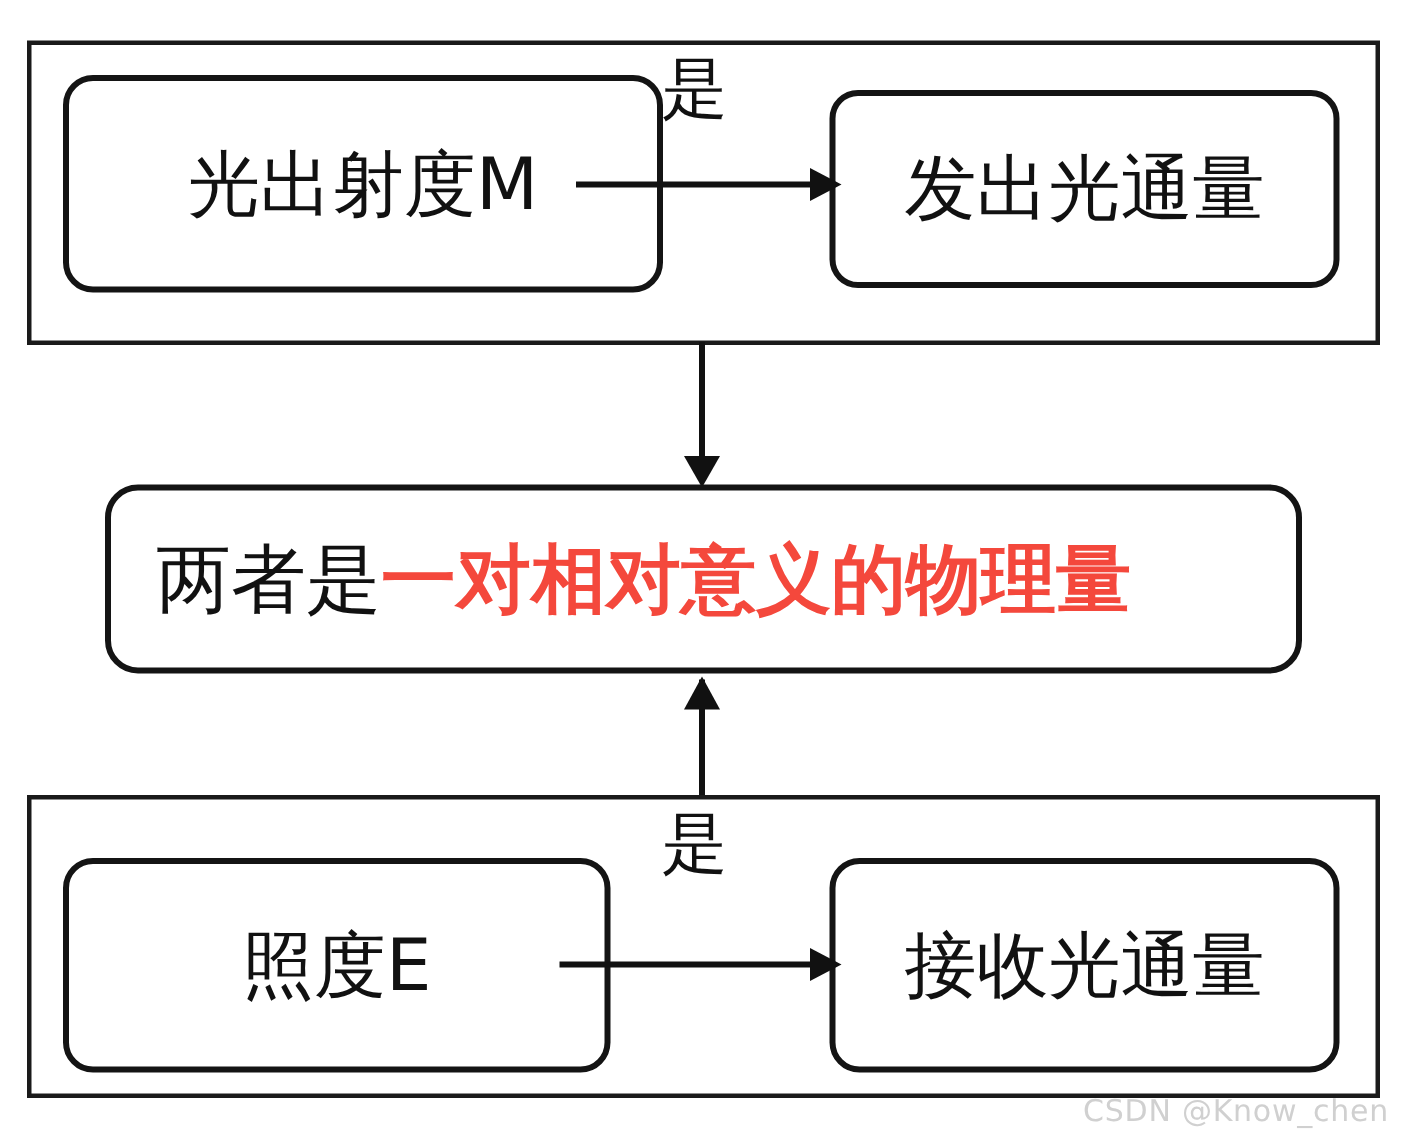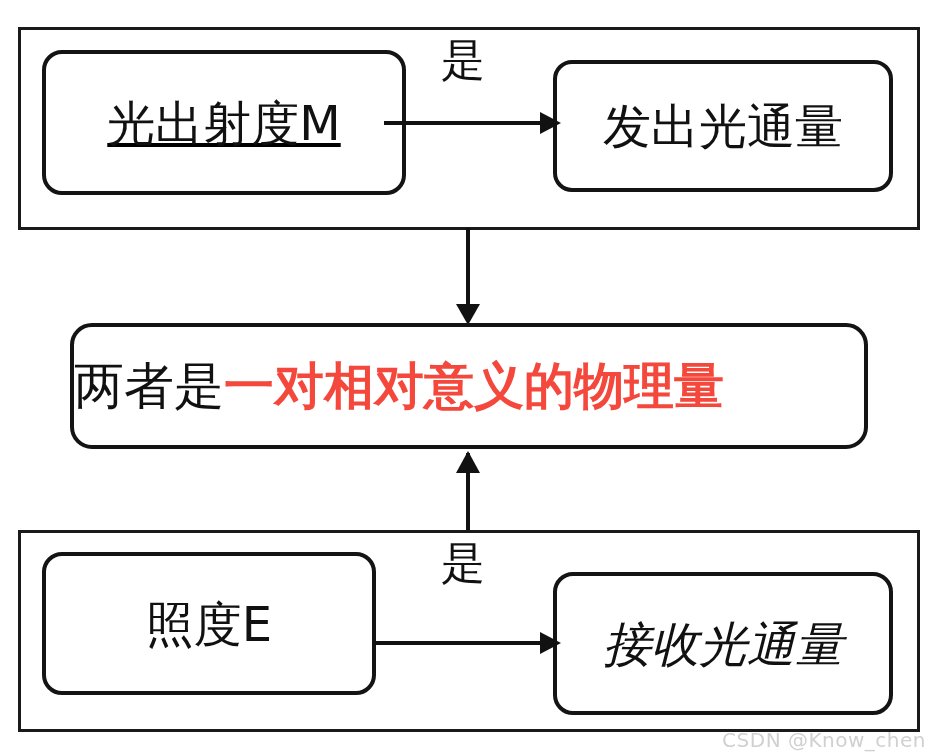--- a/index.html
+++ b/index.html
@@ -40,33 +40,34 @@
     justify-content: center;
     white-space: nowrap;
   }
   .node-label {
     font-size: 48px;
     line-height: 1;
     color: #111111;
     letter-spacing: 0px;
   }
 
-  #node-m      { left: 42px;  top: 50px;  width: 364px; height: 145px; text-decoration: underline; }
+  #node-m      { left: 42px;  top: 50px;  width: 400px; height: 145px; }
   #node-emit   { left: 553px; top: 60px;  width: 340px; height: 132px; border-radius: 19px; }
-  #node-e      { left: 42px;  top: 552px; width: 334px; height: 143px; align-items: center; }
-  #node-recv   { left: 553px; top: 572px; width: 340px; height: 143px; font-style: italic; }
+  #node-e      { left: 42px;  top: 572px; width: 365px; height: 143px; align-items: center; }
+  #node-recv   { left: 553px; top: 572px; width: 340px; height: 143px; }
 
   
   #node-middle {
     left: 70px;
     top: 323px;
     width: 798px;
     height: 126px;
     border-radius: 22px;
     justify-content: flex-start;
+    padding-left: 30px;
   }
   #node-middle .node-label {
     font-size: 50px;
   }
   .txt-plain  { color: #111111; font-weight: normal; }
   .txt-accent { color: #F4483C; font-weight: bold; }
 
   
   .conn {
     position: absolute;

